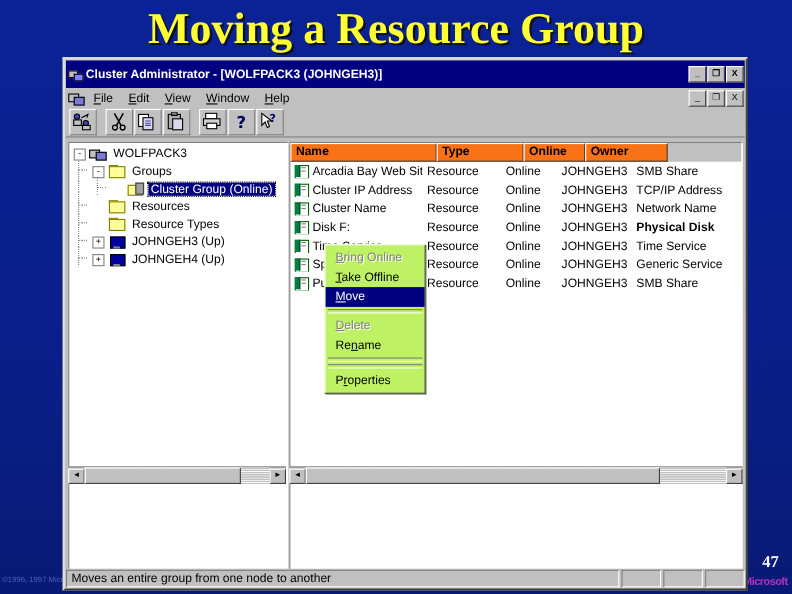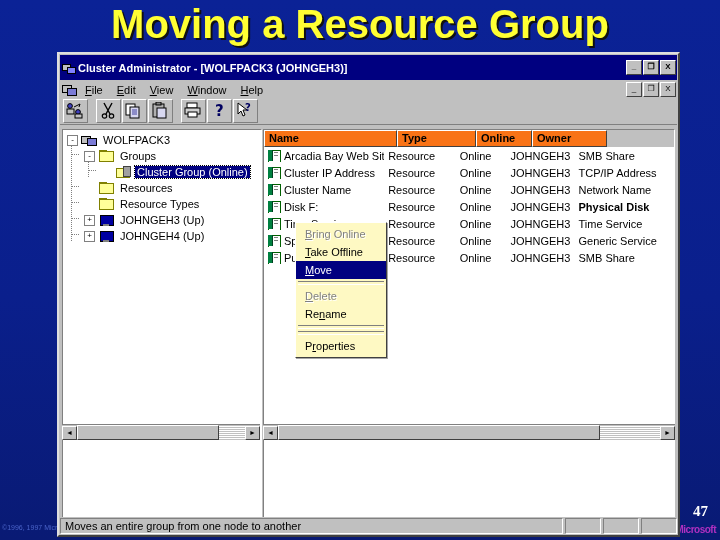--- a/index.html
+++ b/index.html
@@ -9,21 +9,21 @@
     font-family:"Liberation Sans", sans-serif;
     -webkit-font-smoothing:none;
   }
   
   #slide{position:relative;width:720px;height:540px;
     background:linear-gradient(180deg,#0b2296 0%,#0a1f8c 55%,#091a74 100%);}
 
   
   #slide-title{
     position:absolute;left:0;top:2px;width:720px;text-align:center;
-    font-family:Liberation Sans, sans-serif;
+    font-family:Liberation Serif, serif;
     font-size:40px;font-weight:bold;color:#ffff33;letter-spacing:0px;
     text-shadow:2px 2px 0 #101010;
     white-space:nowrap;
   }
 
   
   #copyright{position:absolute;left:2px;top:524px;font-size:7px;color:#4a63c8;
     letter-spacing:0px;white-space:nowrap;}
   #slide-number{position:absolute;right:12px;top:503px;font-size:15px;
     font-weight:bold;color:#ffffff;font-family:"Liberation Serif",serif;}
@@ -198,21 +198,21 @@
   }
   .sb-cell{
     width:36px;height:16px;margin-left:2px;box-sizing:border-box;
     border-top:1px solid #808080;border-left:1px solid #808080;
     border-right:1px solid #ffffff;border-bottom:1px solid #ffffff;
   }
 
   
   #ctx-menu{
     position:absolute;left:236px;top:168px;width:90px;
-    background:#fef9c3;
+    background:#bef264;
     border-top:1px solid #ffffff;border-left:1px solid #ffffff;
     border-right:1px solid #404040;border-bottom:1px solid #404040;
     padding:2px 0;z-index:50;
     box-shadow:1px 1px 0 rgba(0,0,0,.35);
   }
   .ctx-item{
     height:18px;line-height:18px;padding-left:9px;font-size:11px;color:#000;
     white-space:nowrap;position:relative;
   }
   .ctx-item u{text-decoration:underline;}

